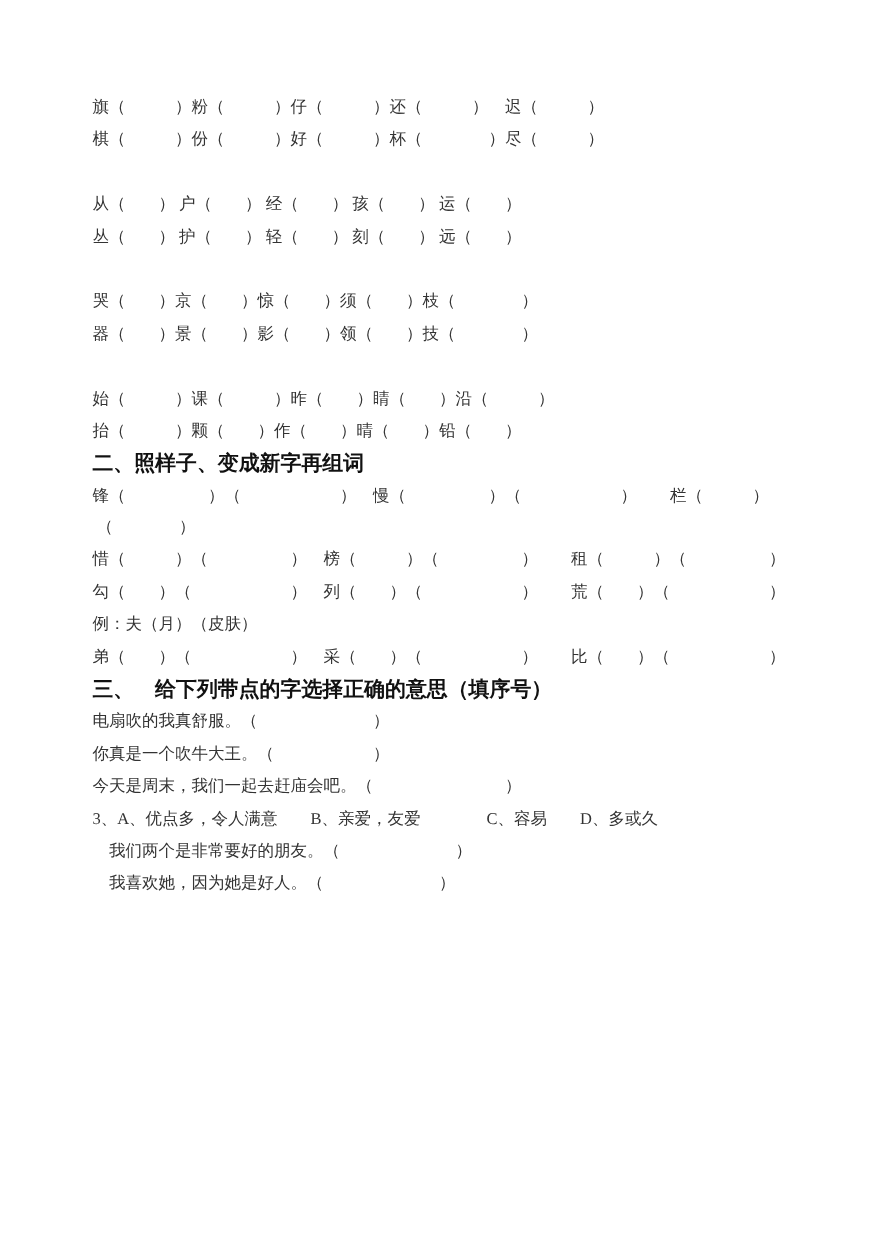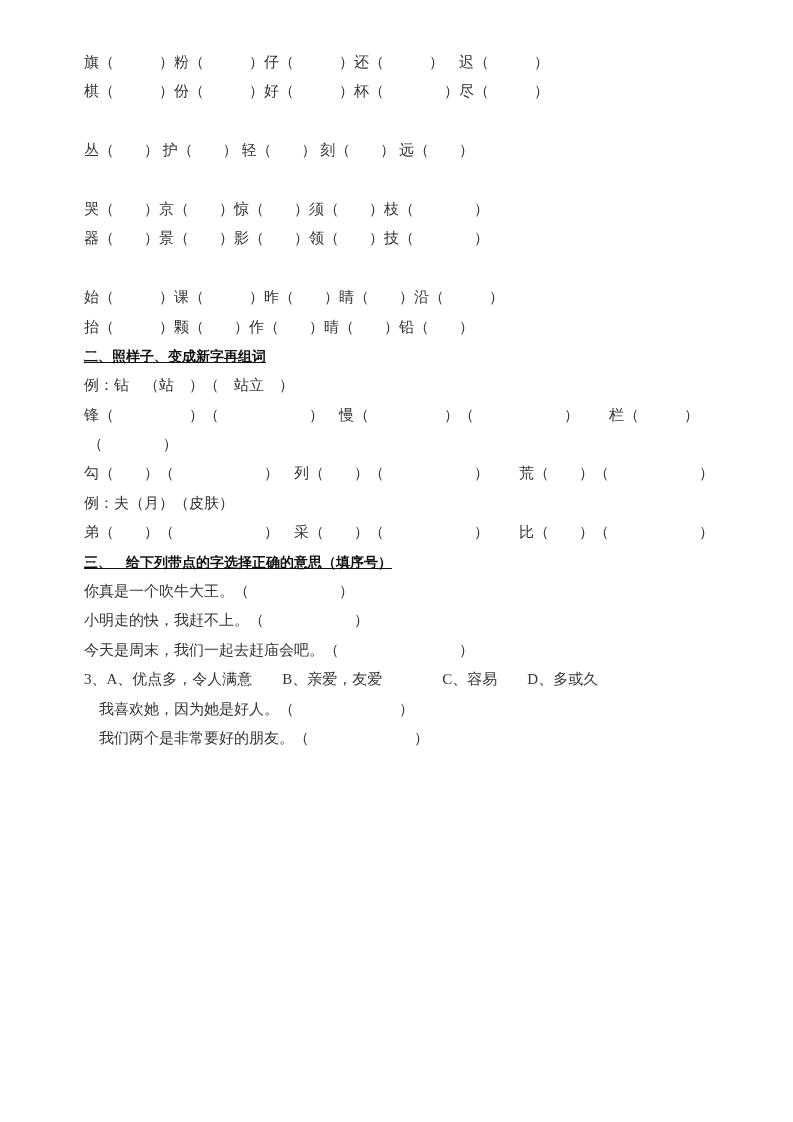--- a/index.html
+++ b/index.html
@@ -6,68 +6,68 @@
     margin: 0;
     padding: 0;
     background: #ffffff;
   }
   .page {
     position: relative;
     width: 793px;
     height: 1122px;
     background: #ffffff;
     box-sizing: border-box;
-    padding: 48px 60px 0 84px;
+    padding: 84px 60px 0 84px;
     overflow: hidden;
     font-family: "Liberation Serif", "DejaVu Serif", serif;
     font-size: 15px;
     color: #333333;
   }
   .line {
     height: 29.4px;
     line-height: 29.4px;
     white-space: pre;
     font-family: "Liberation Serif", "DejaVu Serif", serif;
     font-size: 15px;
     color: #333333;
   }
   .line.heading {
     font-family: "Liberation Sans", "DejaVu Sans", sans-serif;
     font-weight: 700;
-    font-size: 14px;
+    font-size: 19px;
     color: #111111;
-    text-decoration: underline;
   }
   .line.blank {
     
   }
 </style>
 </head>
 <body>
 
 <div class="page">
   <div id="worksheet-body">
       <div class="line">旗（　　　）粉（　　　）仔（　　　）还（　　　）　迟（　　　）</div>
       <div class="line">棋（　　　）份（　　　）好（　　　）杯（　　　　）尽（　　　）</div>
       <div class="line blank">&nbsp;</div>
+      <div class="line">从（　　） 户（　　） 经（　　） 孩（　　） 运（　　）</div>
       <div class="line">丛（　　） 护（　　） 轻（　　） 刻（　　） 远（　　）</div>
       <div class="line blank">&nbsp;</div>
       <div class="line">哭（　　）京（　　）惊（　　）须（　　）枝（　　　　）</div>
       <div class="line">器（　　）景（　　）影（　　）领（　　）技（　　　　）</div>
       <div class="line blank">&nbsp;</div>
       <div class="line">始（　　　）课（　　　）昨（　　）睛（　　）沿（　　　）</div>
       <div class="line">抬（　　　）颗（　　）作（　　）晴（　　）铅（　　）</div>
       <div class="line heading">二、照样子、变成新字再组词</div>
-      <div class="line">例：钻　（站　）（　站立　）</div>
       <div class="line">锋（　　　　　）（　　　　　　）　慢（　　　　　）（　　　　　　）　　栏（　　　）</div>
       <div class="line"> （　　　　）</div>
+      <div class="line">惜（　　　）（　　　　　）　榜（　　　）（　　　　　）　　租（　　　）（　　　　　）</div>
       <div class="line">勾（　　）（　　　　　　）　列（　　）（　　　　　　）　　荒（　　）（　　　　　　）</div>
       <div class="line">例：夫（月）（皮肤）</div>
       <div class="line">弟（　　）（　　　　　　）　采（　　）（　　　　　　）　　比（　　）（　　　　　　）</div>
       <div class="line heading">三、　给下列带点的字选择正确的意思（填序号）</div>
+      <div class="line">电扇吹的我真舒服。（　　　　　　　）</div>
       <div class="line">你真是一个吹牛大王。（　　　　　　）</div>
-      <div class="line">小明走的快，我赶不上。（　　　　　　）</div>
       <div class="line">今天是周末，我们一起去赶庙会吧。（　　　　　　　　）</div>
       <div class="line">3、A、优点多，令人满意　　B、亲爱，友爱　　　　C、容易　　D、多或久</div>
+      <div class="line">　我们两个是非常要好的朋友。（　　　　　　　）</div>
       <div class="line">　我喜欢她，因为她是好人。（　　　　　　　）</div>
-      <div class="line">　我们两个是非常要好的朋友。（　　　　　　　）</div>
     </div>
 </div>
 
 </body></html>

